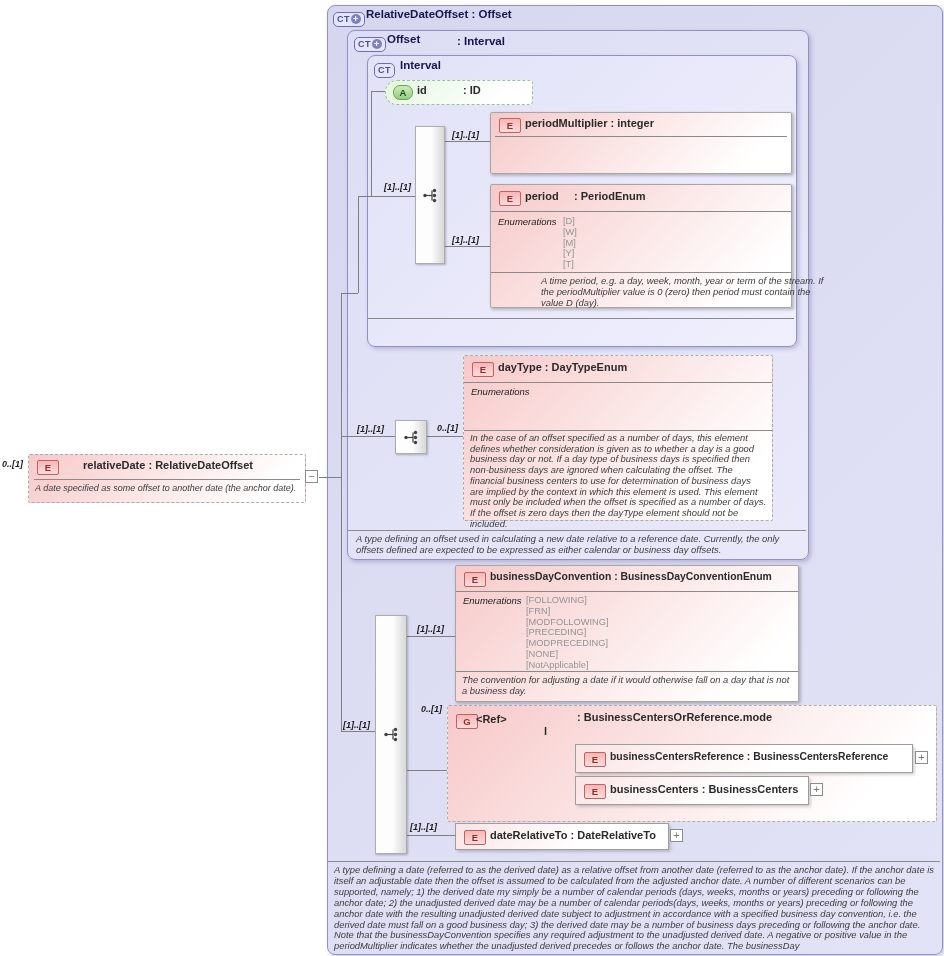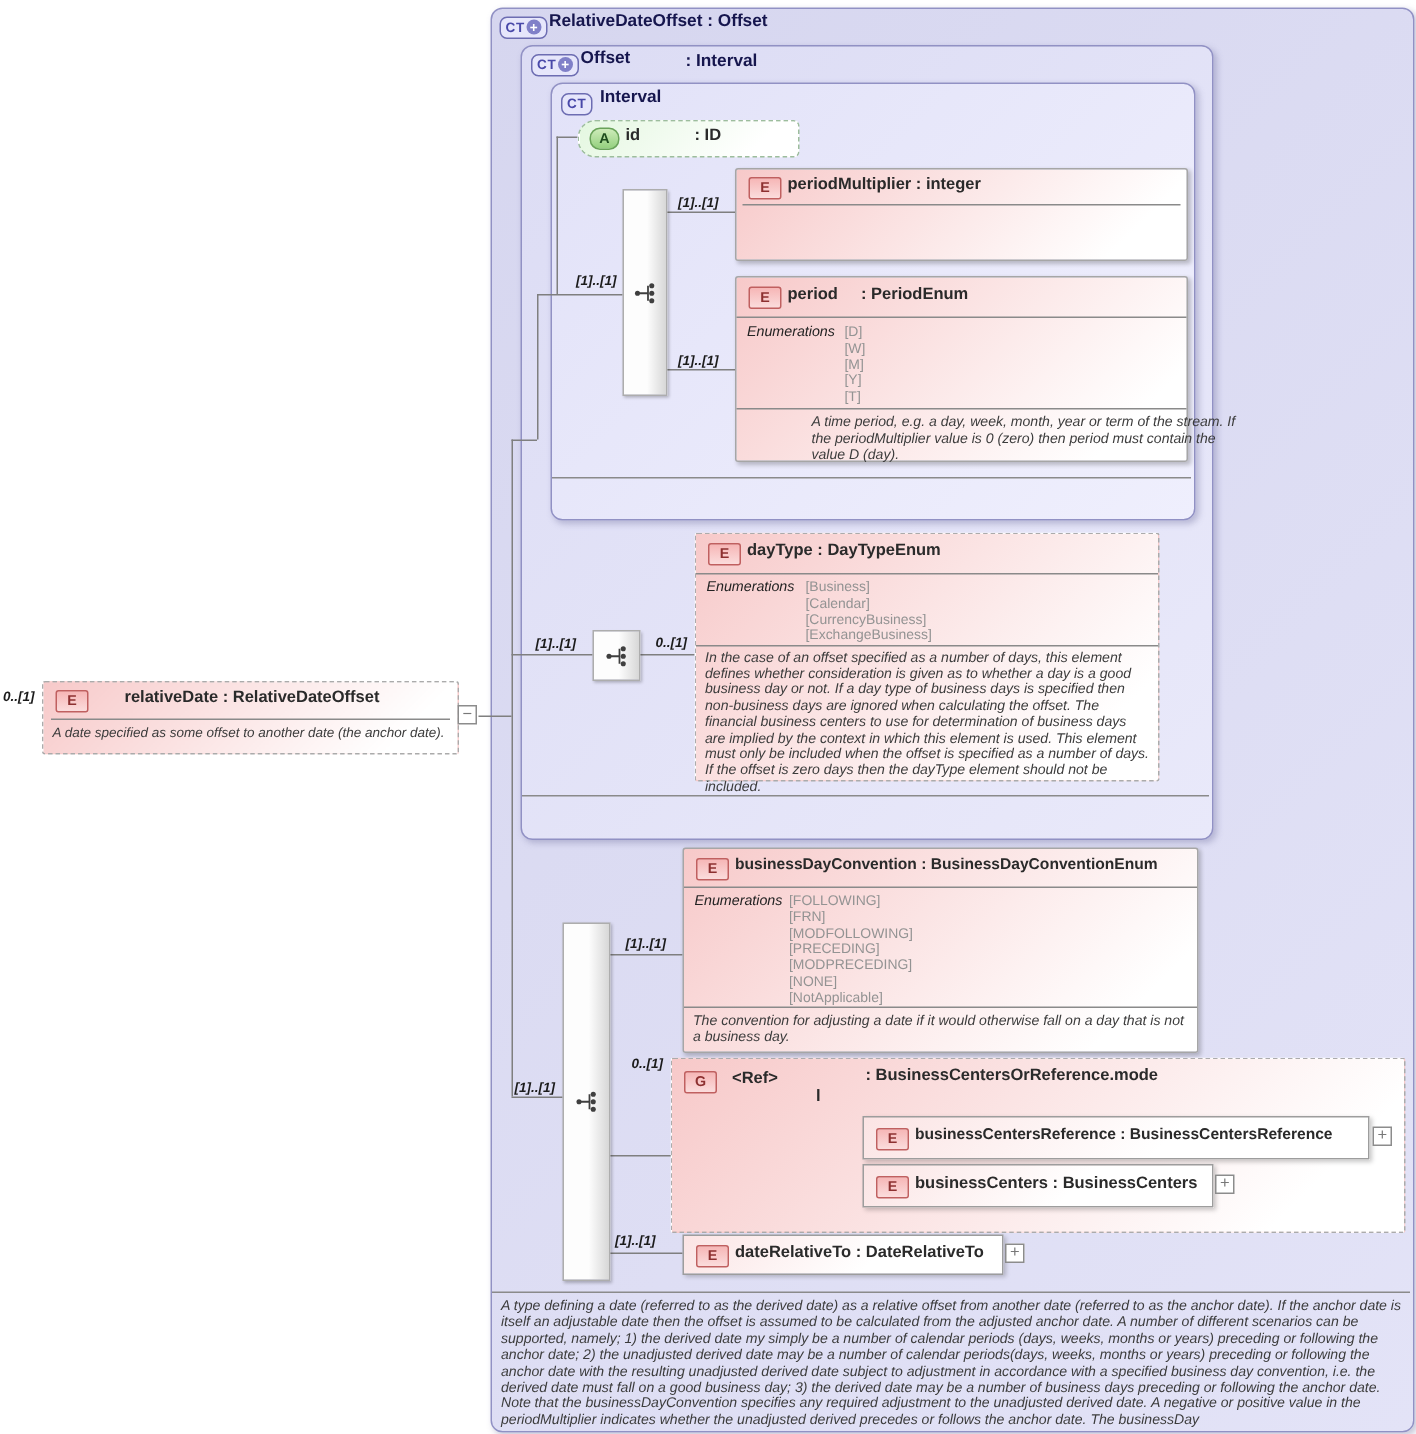--- a/index.html
+++ b/index.html
@@ -176,31 +176,26 @@
     <div class="doc" style="left:6px;top:90px;width:288px;margin-left:44px;">A time period, e.g. a day, week, month, year or term of the stream. If the periodMultiplier value is 0 (zero) then period must contain the value D (day).</div>
   </div>
 
   <div class="sep" style="left:368px;width:426px;top:318px;"></div>
 
   <div class="abs dashedbox" style="left:463px;top:355px;width:308px;height:164px;">
     <span class="e-badge" style="left:8px;top:6px;">E</span>
     <span class="el-title" style="left:34px;top:5px;">dayType : DayTypeEnum</span>
     <div class="sep" style="left:0;right:0;top:26px;"></div>
     <div class="enum-label" style="left:7px;top:30px;">Enumerations</div>
-    <div class="enum-col" style="left:73px;top:30px;">
-      <div>[Business]</div>
-      <div>[Calendar]</div>
-      <div>[CurrencyBusiness]</div>
-      <div>[ExchangeBusiness]</div>
-    </div>
     <div class="sep" style="left:0;right:0;top:74px;"></div>
     <div class="doc" style="left:6px;top:77px;width:296px;line-height:10.7px;">In the case of an offset specified as a number of days, this element defines whether consideration is given as to whether a day is a good business day or not. If a day type of business days is specified then non-business days are ignored when calculating the offset. The financial business centers to use for determination of business days are implied by the context in which this element is used. This element must only be included when the offset is specified as a number of days. If the offset is zero days then the dayType element should not be included.</div>
   </div>
 
   <div class="sep" style="left:348px;width:458px;top:530px;"></div>
+  <div class="doc" style="left:356px;top:533px;width:442px;">A type defining an offset used in calculating a new date relative to a reference date. Currently, the only offsets defined are expected to be expressed as either calendar or business day offsets.</div>
 
   <div class="abs ebox" style="left:455px;top:565px;width:342px;height:135px;">
     <span class="e-badge" style="left:8px;top:6px;">E</span>
     <span class="el-title tight" style="left:34px;top:5px;">businessDayConvention : BusinessDayConventionEnum</span>
     <div class="sep" style="left:0;right:0;top:25px;"></div>
     <div class="enum-label" style="left:7px;top:29px;">Enumerations</div>
     <div class="enum-col" style="left:70px;top:29px;">
       <div>[FOLLOWING]</div>
       <div>[FRN]</div>
       <div>[MODFOLLOWING]</div>
@@ -208,21 +203,21 @@
       <div>[MODPRECEDING]</div>
       <div>[NONE]</div>
       <div>[NotApplicable]</div>
     </div>
     <div class="sep" style="left:0;right:0;top:105px;"></div>
     <div class="doc" style="left:6px;top:108px;width:330px;">The convention for adjusting a date if it would otherwise fall on a day that is not a business day.</div>
   </div>
 
   <div class="abs dashedbox" style="left:447px;top:705px;width:488px;height:115px;">
     <span class="e-badge" style="left:8px;top:8px;">G</span>
-    <span class="el-title" style="left:40px;top:7px;text-align:center;">&lt;Ref&gt;</span>
+    <span class="el-title" style="left:28px;top:7px;text-align:center;">&lt;Ref&gt;</span>
     <span class="el-title" style="left:90px;top:5px;margin-left:39px;">: BusinessCentersOrReference.mode</span>
     <span class="el-title" style="left:96px;top:19px;">l</span>
   </div>
 
   <div class="abs whitebox" style="left:575px;top:744px;width:336px;height:27px;">
     <span class="e-badge" style="left:8px;top:7px;">E</span>
     <span class="el-title tight" style="left:34px;top:6px;">businessCentersReference : BusinessCentersReference</span>
   </div>
   <div class="expander" style="left:915px;top:751px;">+</div>
 

